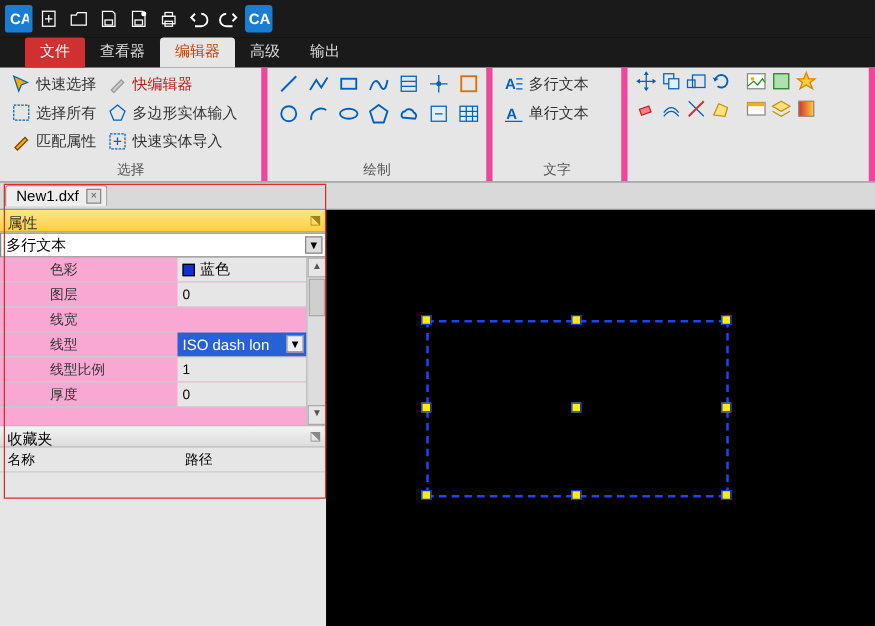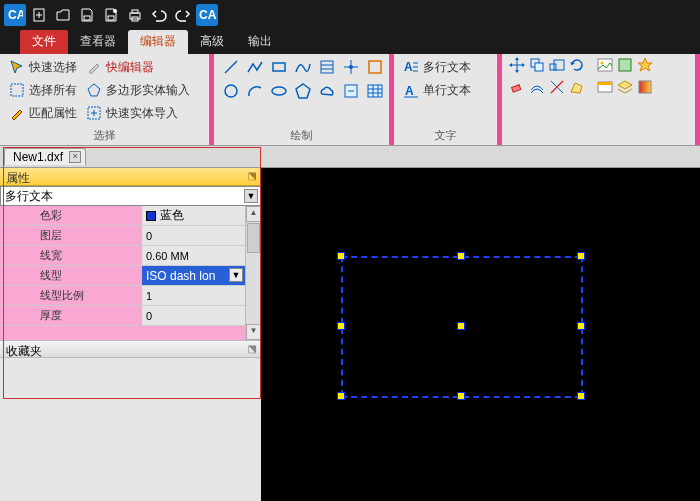--- a/index.html
+++ b/index.html
@@ -421,21 +421,20 @@
               <span class="swatch"></span>
               <span>蓝色</span>
             </div>
           </div>
         <div class="proprow">
             <div class="propname">图层</div>
             <div class="propval">0</div>
           </div>
         <div class="proprow">
             <div class="propname">线宽</div>
-            <div class="propval">0.60 MM</div>
           </div>
         <div class="proprow">
             <div class="propname">线型</div>
             <div class="propval sel">
               <span>ISO dash lon</span>
               <span class="arrow">▼</span>
             </div>
           </div>
         <div class="proprow">
             <div class="propname">线型比例</div>
@@ -448,20 +447,24 @@
         <div style="height:14px"></div>
       </div>
       <div class="scrolltrack">
         <div class="scrollbtn">▲</div>
         <div class="scrollthumb"></div>
         <div style="flex:1"></div>
         <div class="scrollbtn">▼</div>
       </div>
     </div>
     <div class="favhdr"><span>收藏夹</span><span class="pin">⬔</span></div>
+    <div class="favcols">
+      <div class="favcol">名称</div>
+      <div class="favcol">路径</div>
+    </div>
   </div>
 
   <div class="canvas">
 
     <div class="dashline" style="left:80px;top:88px;width:240px"></div>
     <div class="dashline" style="left:80px;top:228px;width:240px"></div>
     <div class="dashline v" style="left:80px;top:88px;height:140px"></div>
     <div class="dashline v" style="left:320px;top:88px;height:140px"></div>
 
     <div class="handle" style="left:76px;top:84px"></div>

